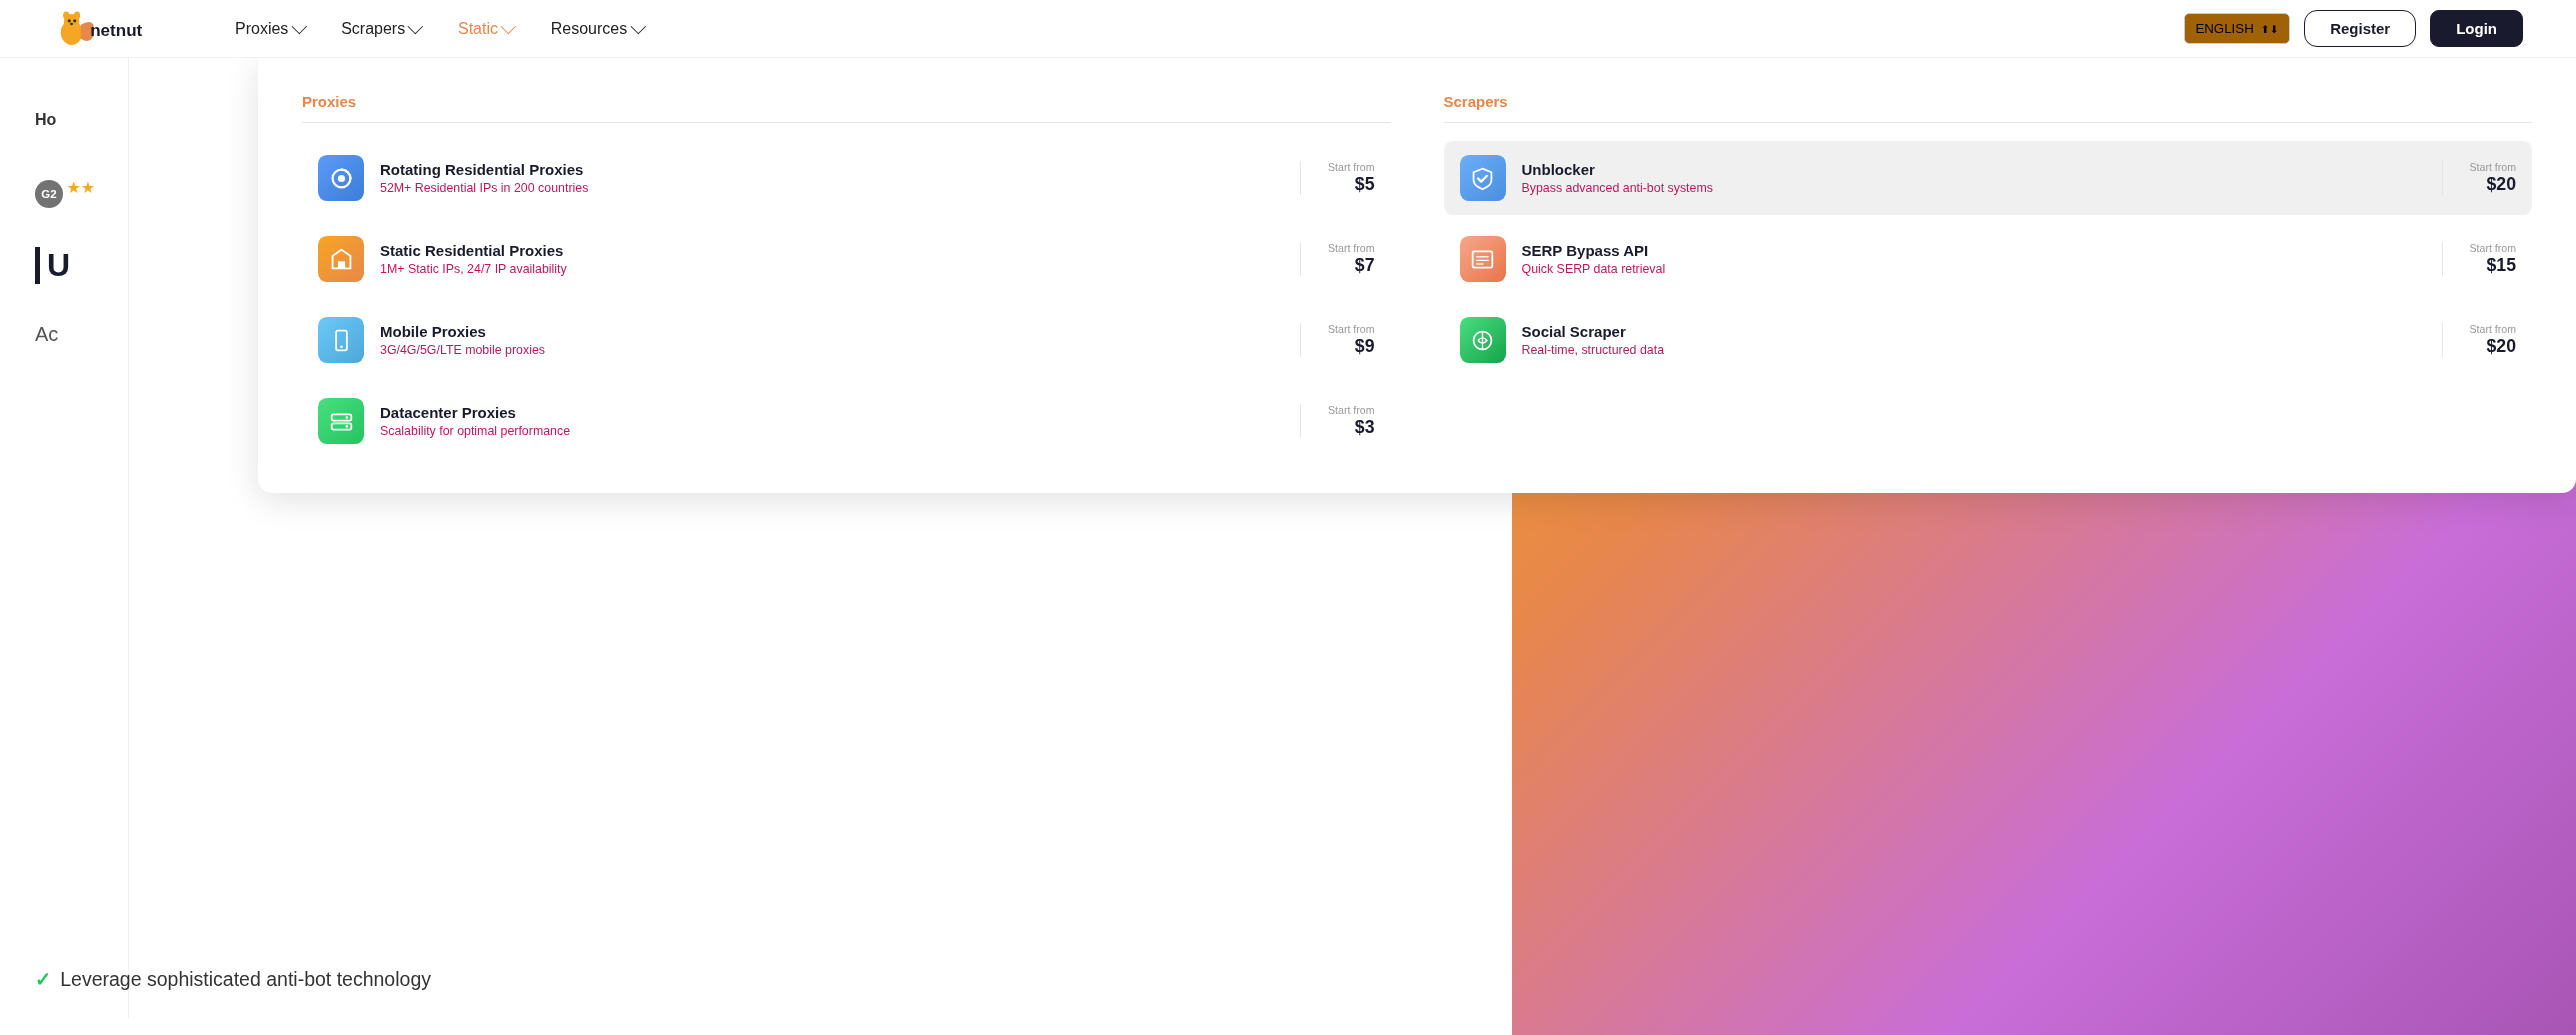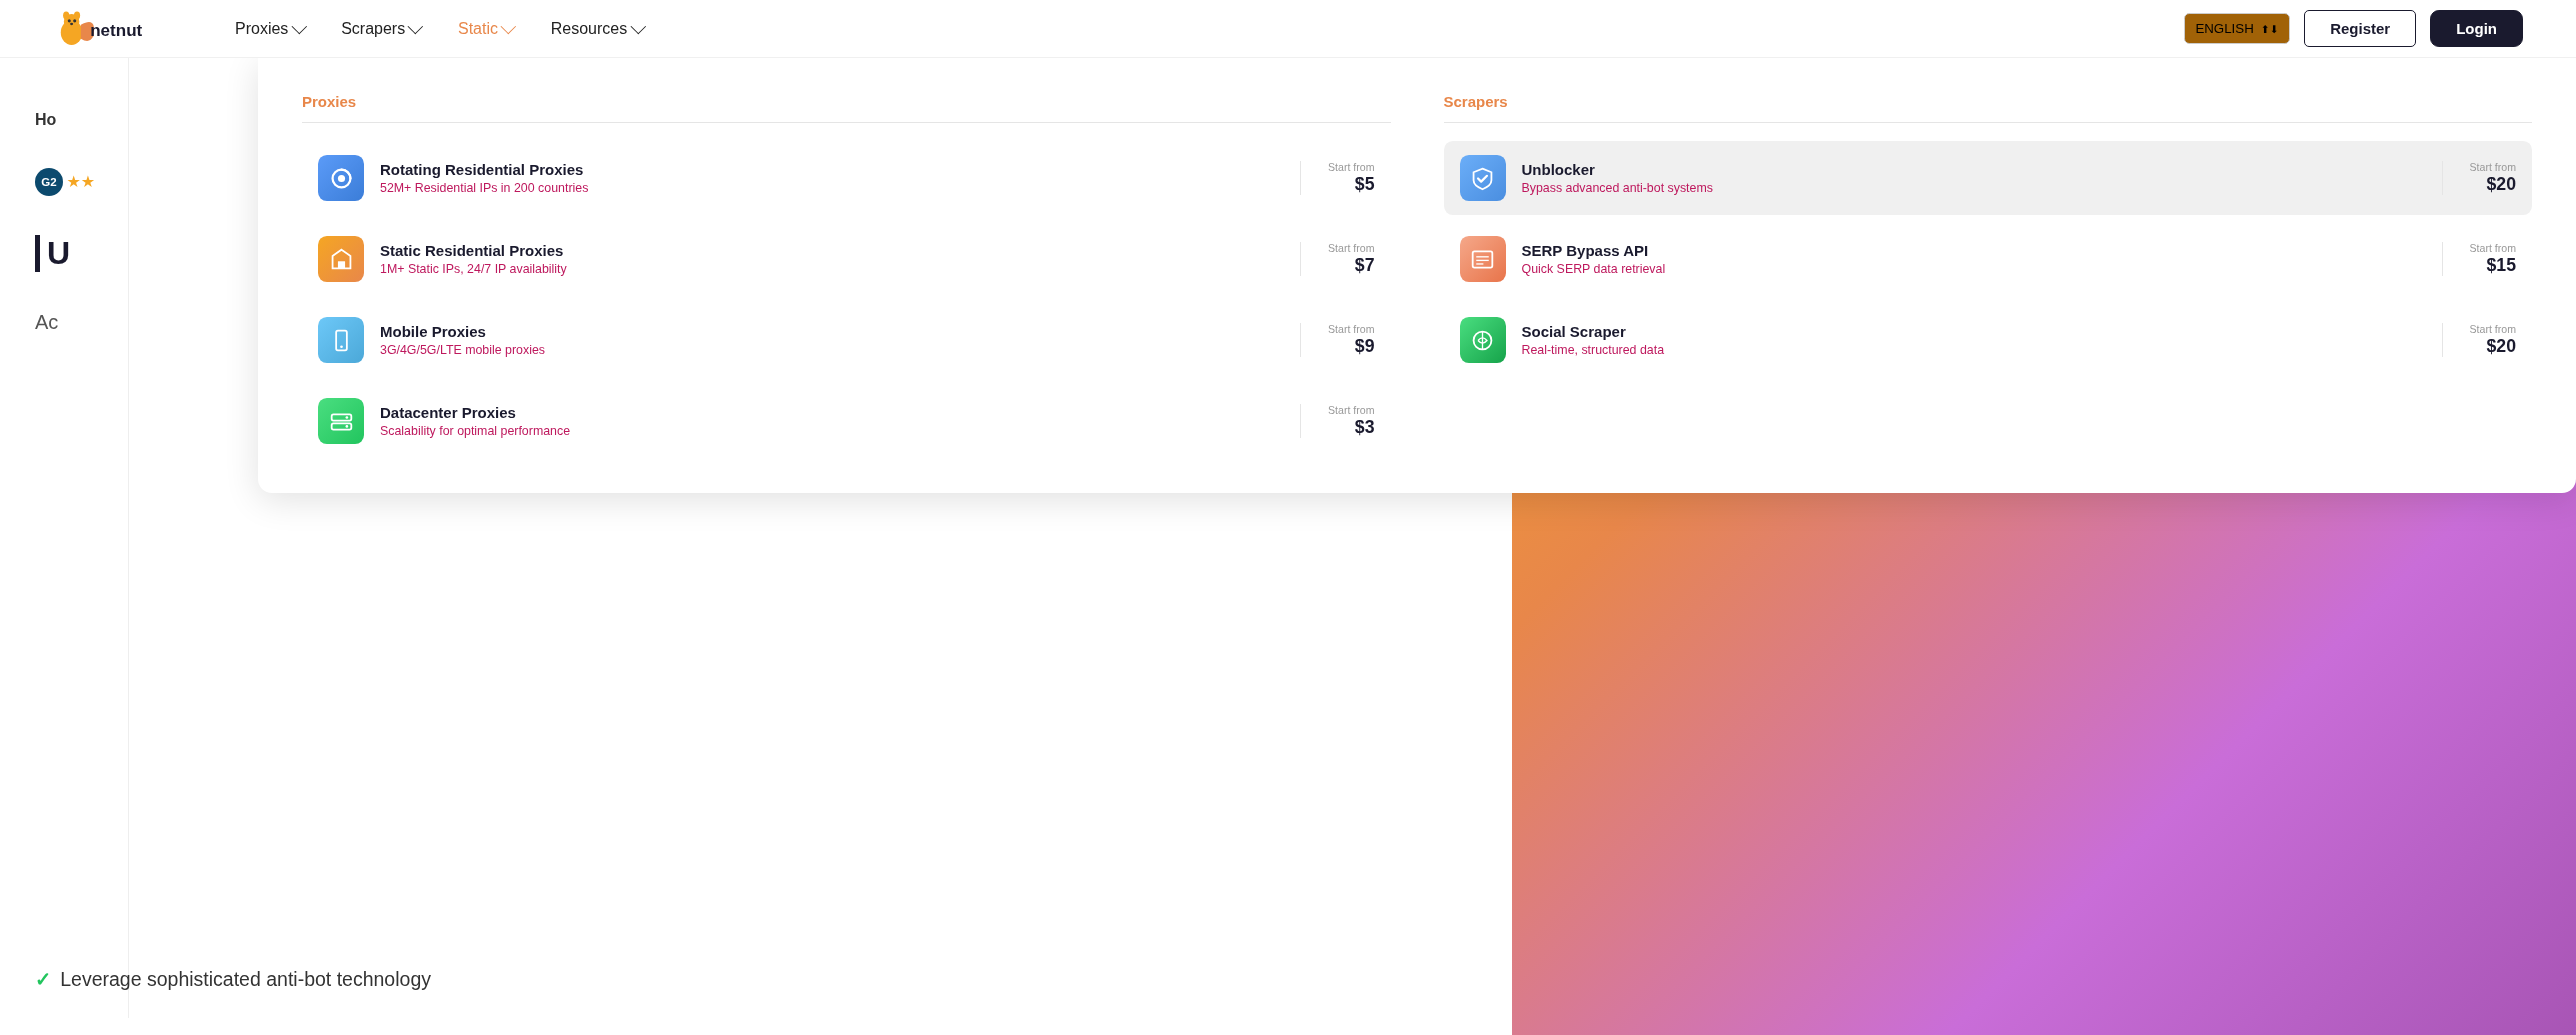--- a/index.html
+++ b/index.html
@@ -96,21 +96,21 @@
       font-size: 13.3px;
       background: #a16207;
       cursor: pointer;
     }
 
     .btn-register {
       background: #fff;
       border: 1.8px solid #1a1a2e;
       color: #1a1a2e;
       padding: 8.9px 25px;
-      border-radius: 5px;
+      border-radius: 13px;
       font-size: 15px;
       font-weight: 600;
       cursor: pointer;
     }
 
     .btn-login {
       background: #1a1a2e;
       border: 1.8px solid #1a1a2e;
       color: #fff;
       padding: 8.9px 25px;
@@ -154,28 +154,29 @@
 
     .left-item-g2 {
       display: flex;
       align-items: center;
       gap: 3.5px;
     }
 
     .g2-badge {
       width: 28px;
       height: 28px;
-      background: #0c4a6e;
+      background: #737373;
       border-radius: 50%;
       display: flex;
       align-items: center;
       justify-content: center;
       color: #fff;
       font-size: 11.5px;
       font-weight: 800;
+      margin-top: 12px;
     }
 
     .stars {
       color: #f5a623;
       font-size: 16px;
     }
 
     .left-item-u {
       font-size: 32px;
       font-weight: 900;

